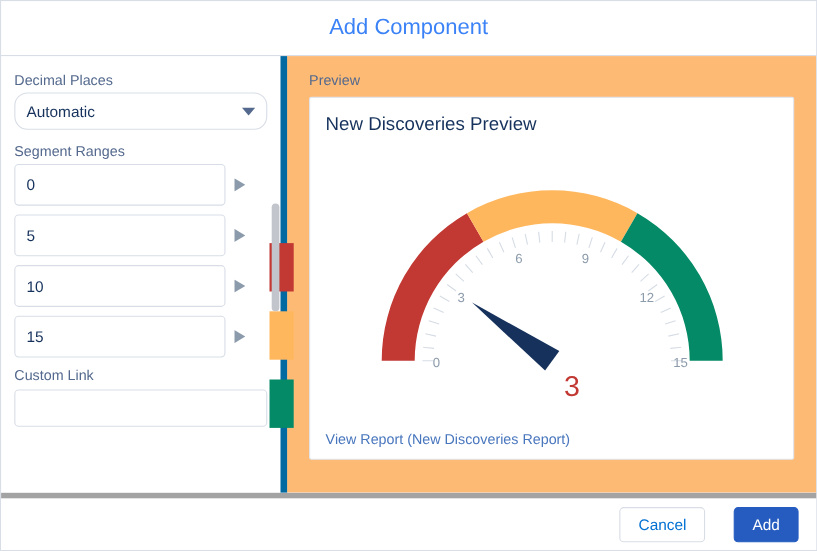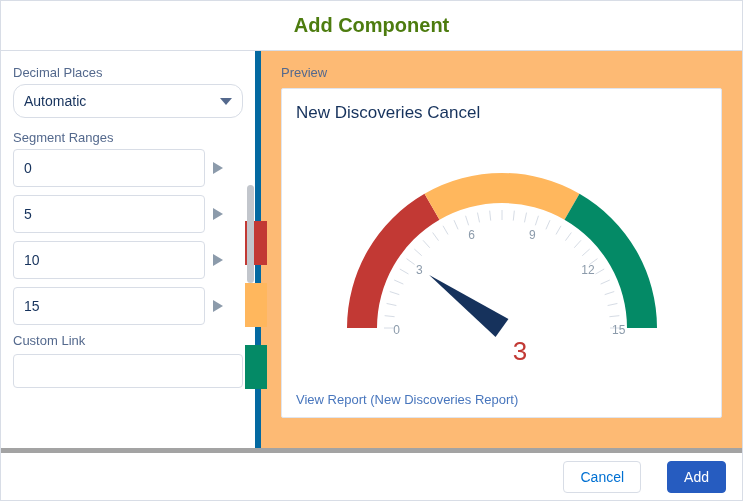--- a/index.html
+++ b/index.html
@@ -1,18 +1,18 @@
 <!DOCTYPE html>
 <html><head>
 <meta charset="utf-8">
 <style>
 *{box-sizing:border-box;margin:0;padding:0;font-family:-apple-system,BlinkMacSystemFont,"Segoe UI",Arial,sans-serif}
 body{background:#fff}
 .modal{width:743px;height:501px;border:1px solid #d8dde6;display:flex;flex-direction:column;position:relative}
-.header{height:50px;border-bottom:1px solid #d8dde6;display:flex;align-items:center;justify-content:center;color:#4d7c0f;font-size:20px;font-weight:700}
+.header{height:50px;border-bottom:1px solid #d8dde6;display:flex;align-items:center;justify-content:center;color:#3b82f6;font-size:20px;font-weight:400}
 .body{flex:1;display:flex;overflow:hidden}
 .left{width:260px;padding:14px 18px 10px 12px;position:relative;border-right:6px solid #0369a1}
 .scrollthumb{position:absolute;right:1px;top:134px;width:7px;height:98px;background:#c2c6cc;border-radius:4px}
 .label{font-size:13px;color:#54698d;margin-bottom:4px}
 .select{width:230px;height:34px;border:1px solid #d8dde6;border-radius:12px;background:#fff;padding:0 10px;display:flex;align-items:center;justify-content:space-between;color:#16325c;font-size:14px;margin-bottom:12px}
 .caret{width:0;height:0;border-left:6px solid transparent;border-right:6px solid transparent;border-top:7px solid #54698d}
 .seg-row{display:flex;align-items:center;gap:8px;margin-bottom:8px;position:relative}
 .seg-input{width:192px;height:38px;border:1px solid #d8dde6;border-radius:4px;padding:0 10px;font-size:14px;color:#16325c;background:#fff}
 .play{width:10px;height:12px}
 .play svg{display:block}
@@ -91,21 +91,21 @@
 
       <div class="label" style="">Custom Link</div>
       <input class="custom-input" style="">
 
       <div class="scrollthumb"></div>
     </div>
 
     <div class="right">
       <div class="preview-label">Preview</div>
       <div class="preview-card">
-        <div class="preview-title">New Discoveries Cancel</div>
+        <div class="preview-title">New Discoveries Preview</div>
         <div class="gauge-wrap">
           <svg class="gauge-svg" id="gauge" viewBox="0 0 360 220">
               <line x1="62" y1="179.99999999999997" x2="72" y2="180" stroke="#d6dce5" stroke-width="1"></line>
               <line x1="62.646416346543745" y1="167.66564133441685" x2="72.59163530022649" y2="168.7109259670934" stroke="#d6dce5" stroke-width="1"></line>
               <line x1="64.57858311341093" y1="155.4664204835044" x2="74.36005912074899" y2="157.545537391682" stroke="#d6dce5" stroke-width="1"></line>
               <line x1="67.77533107717188" y1="143.53599466375618" x2="77.28589624012342" y2="146.62616460750567" stroke="#d6dce5" stroke-width="1"></line>
               <line x1="72.20163599817312" y1="132.00507611705555" x2="81.33709057459912" y2="136.07244254781355" stroke="#d6dce5" stroke-width="1"></line>
               <line x1="77.80900235343623" y1="121" x2="86.46925639128062" y2="126" stroke="#d6dce5" stroke-width="1"></line>
               <line x1="84.53599466375621" y1="110.64134022948815" x2="92.62616460750569" y2="116.51919275241289" stroke="#d6dce5" stroke-width="1"></line>
               <line x1="92.3089105936675" y1="101.04258844965472" x2="99.74035884844145" y2="107.7338945132433" stroke="#d6dce5" stroke-width="1"></line>

